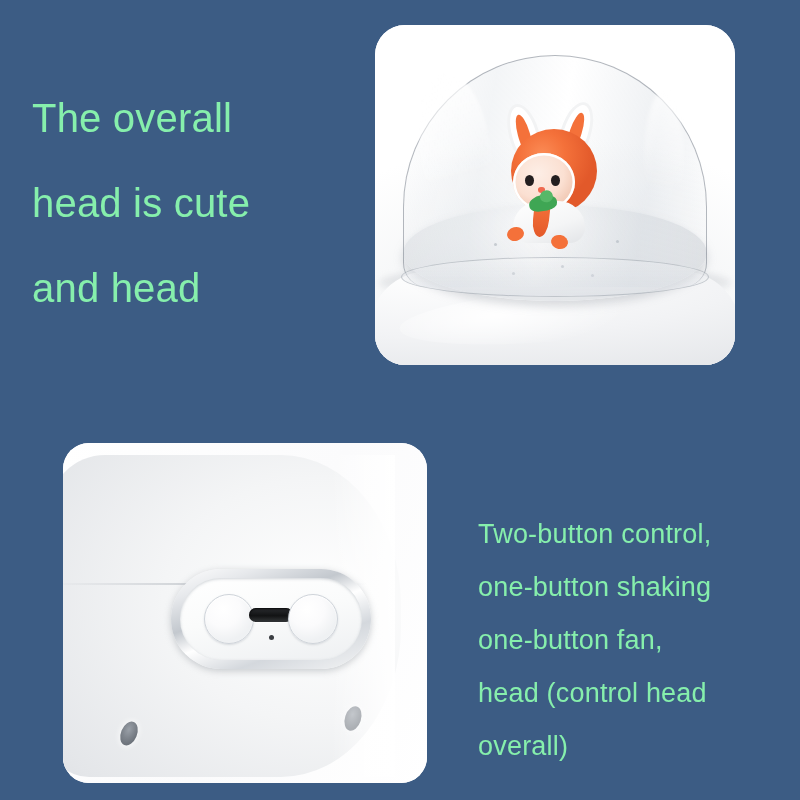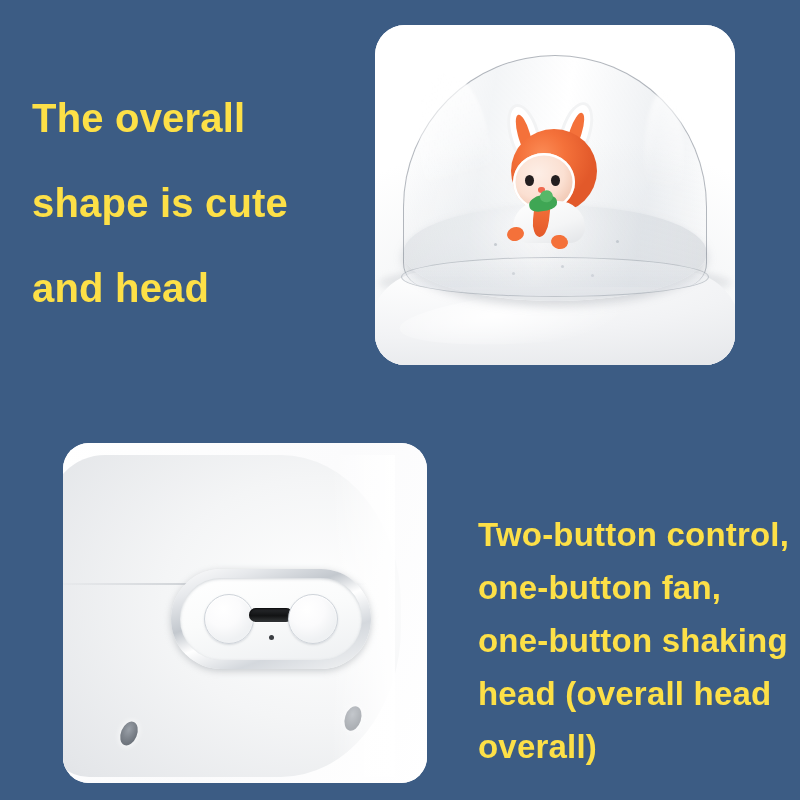--- a/index.html
+++ b/index.html
@@ -11,34 +11,34 @@
     font-family:"Liberation Sans", sans-serif;
     overflow:hidden;
     position:relative;
   }
 
   .page { position:absolute; inset:0; }
 
   
   .headline {
     position:absolute;
-    color:#fde047;
-    font-weight:700;
+    color:#86efac;
+    font-weight:400;
     letter-spacing:0.2px;
   }
   #headline-primary {
     left:32px; top:76px;
     width:330px;
     font-size:40px;
     line-height:85px;
   }
   #headline-secondary {
     left:478px; top:508px;
     width:300px;
-    font-size:33px;
+    font-size:27px;
     line-height:53px;
   }
   .headline .ln { display:block; white-space:nowrap; }
 
   
   .photo-card {
     position:absolute;
     border-radius:30px;
     overflow:hidden;
     background:#ffffff;
@@ -255,21 +255,21 @@
     background:#3b3e42;
   }
 </style>
 </head>
 <body>
 
 <div class="page">
 
   <div class="headline" id="headline-primary">
     <span class="ln">The overall</span>
-    <span class="ln">shape is cute</span>
+    <span class="ln">head is cute</span>
     <span class="ln">and head</span>
   </div>
 
   <div class="photo-card" id="photo-card-dome">
     <div class="photo-stage">
 
       <div class="dome-base-shadow"></div>
       <div class="dome-base"></div>
 
       <div class="dome-platform">
@@ -321,19 +321,19 @@
           <div class="led-dot"></div>
           <div class="panel-button right"></div>
         </div>
       </div>
 
     </div>
   </div>
 
   <div class="headline" id="headline-secondary">
     <span class="ln">Two-button control,</span>
+    <span class="ln">one-button shaking</span>
     <span class="ln">one-button fan,</span>
-    <span class="ln">one-button shaking</span>
-    <span class="ln">head (overall head</span>
+    <span class="ln">head (control head</span>
     <span class="ln">overall)</span>
   </div>
 
 </div>
 
 </body></html>

